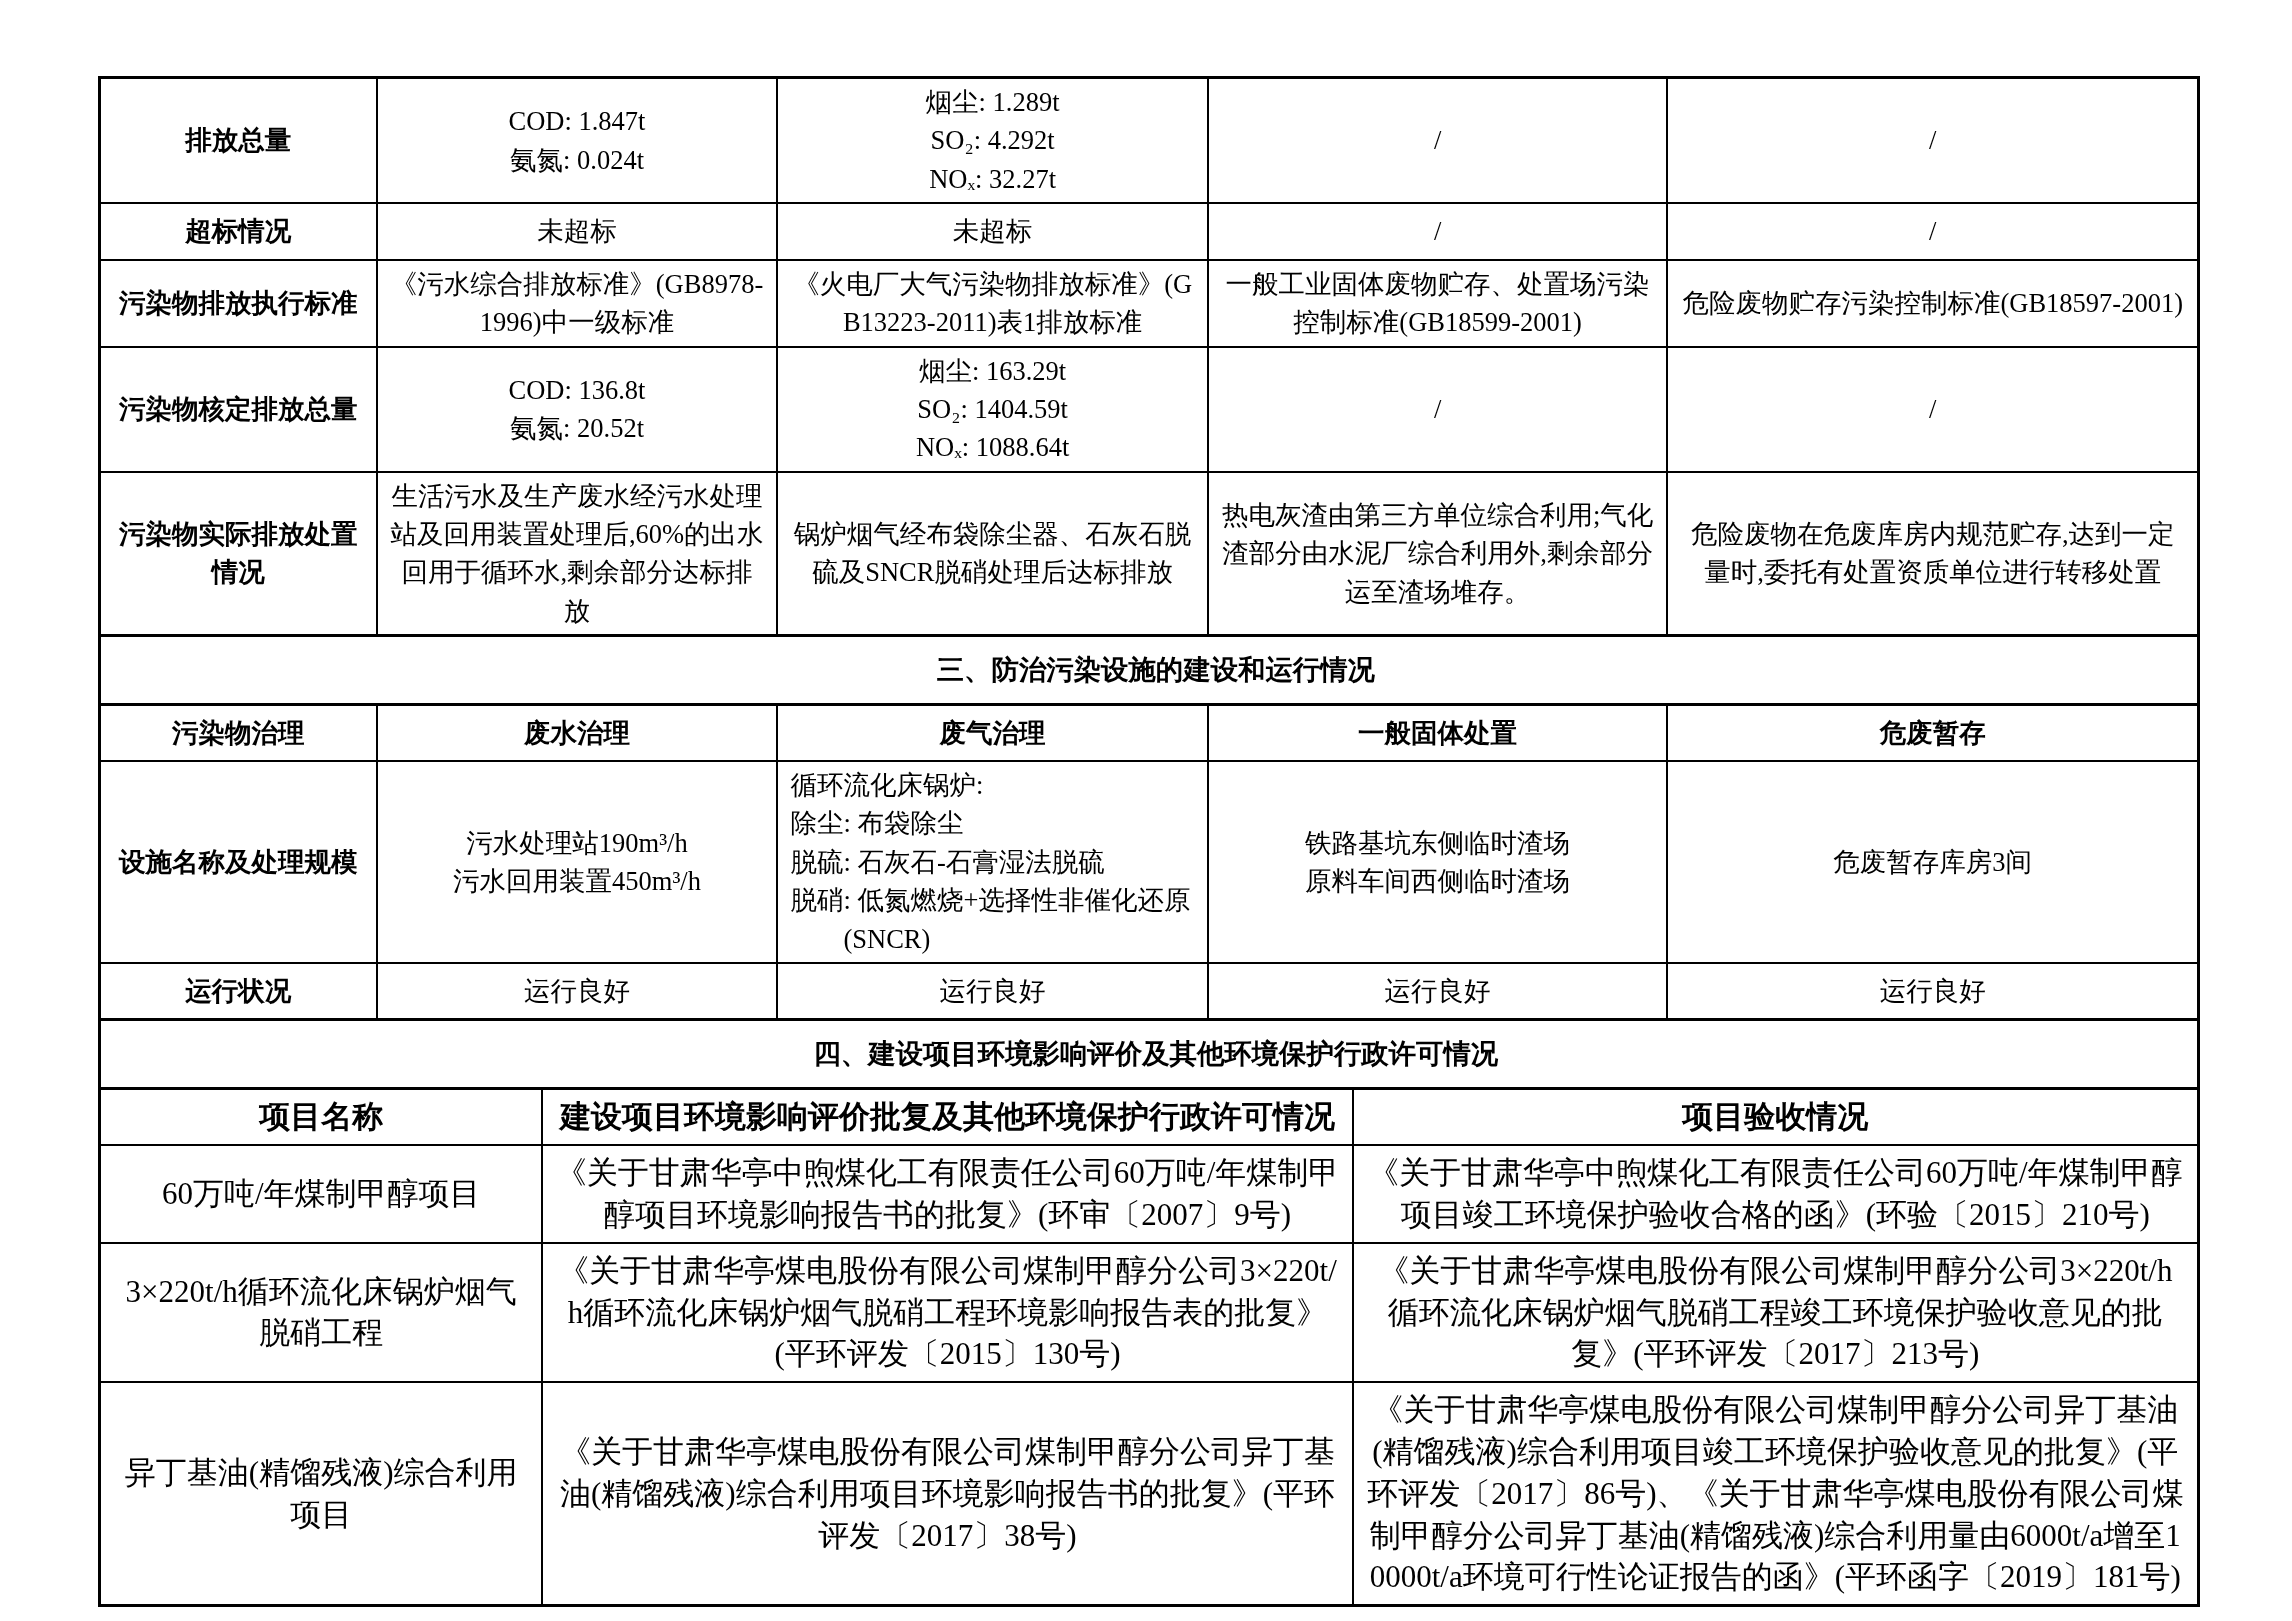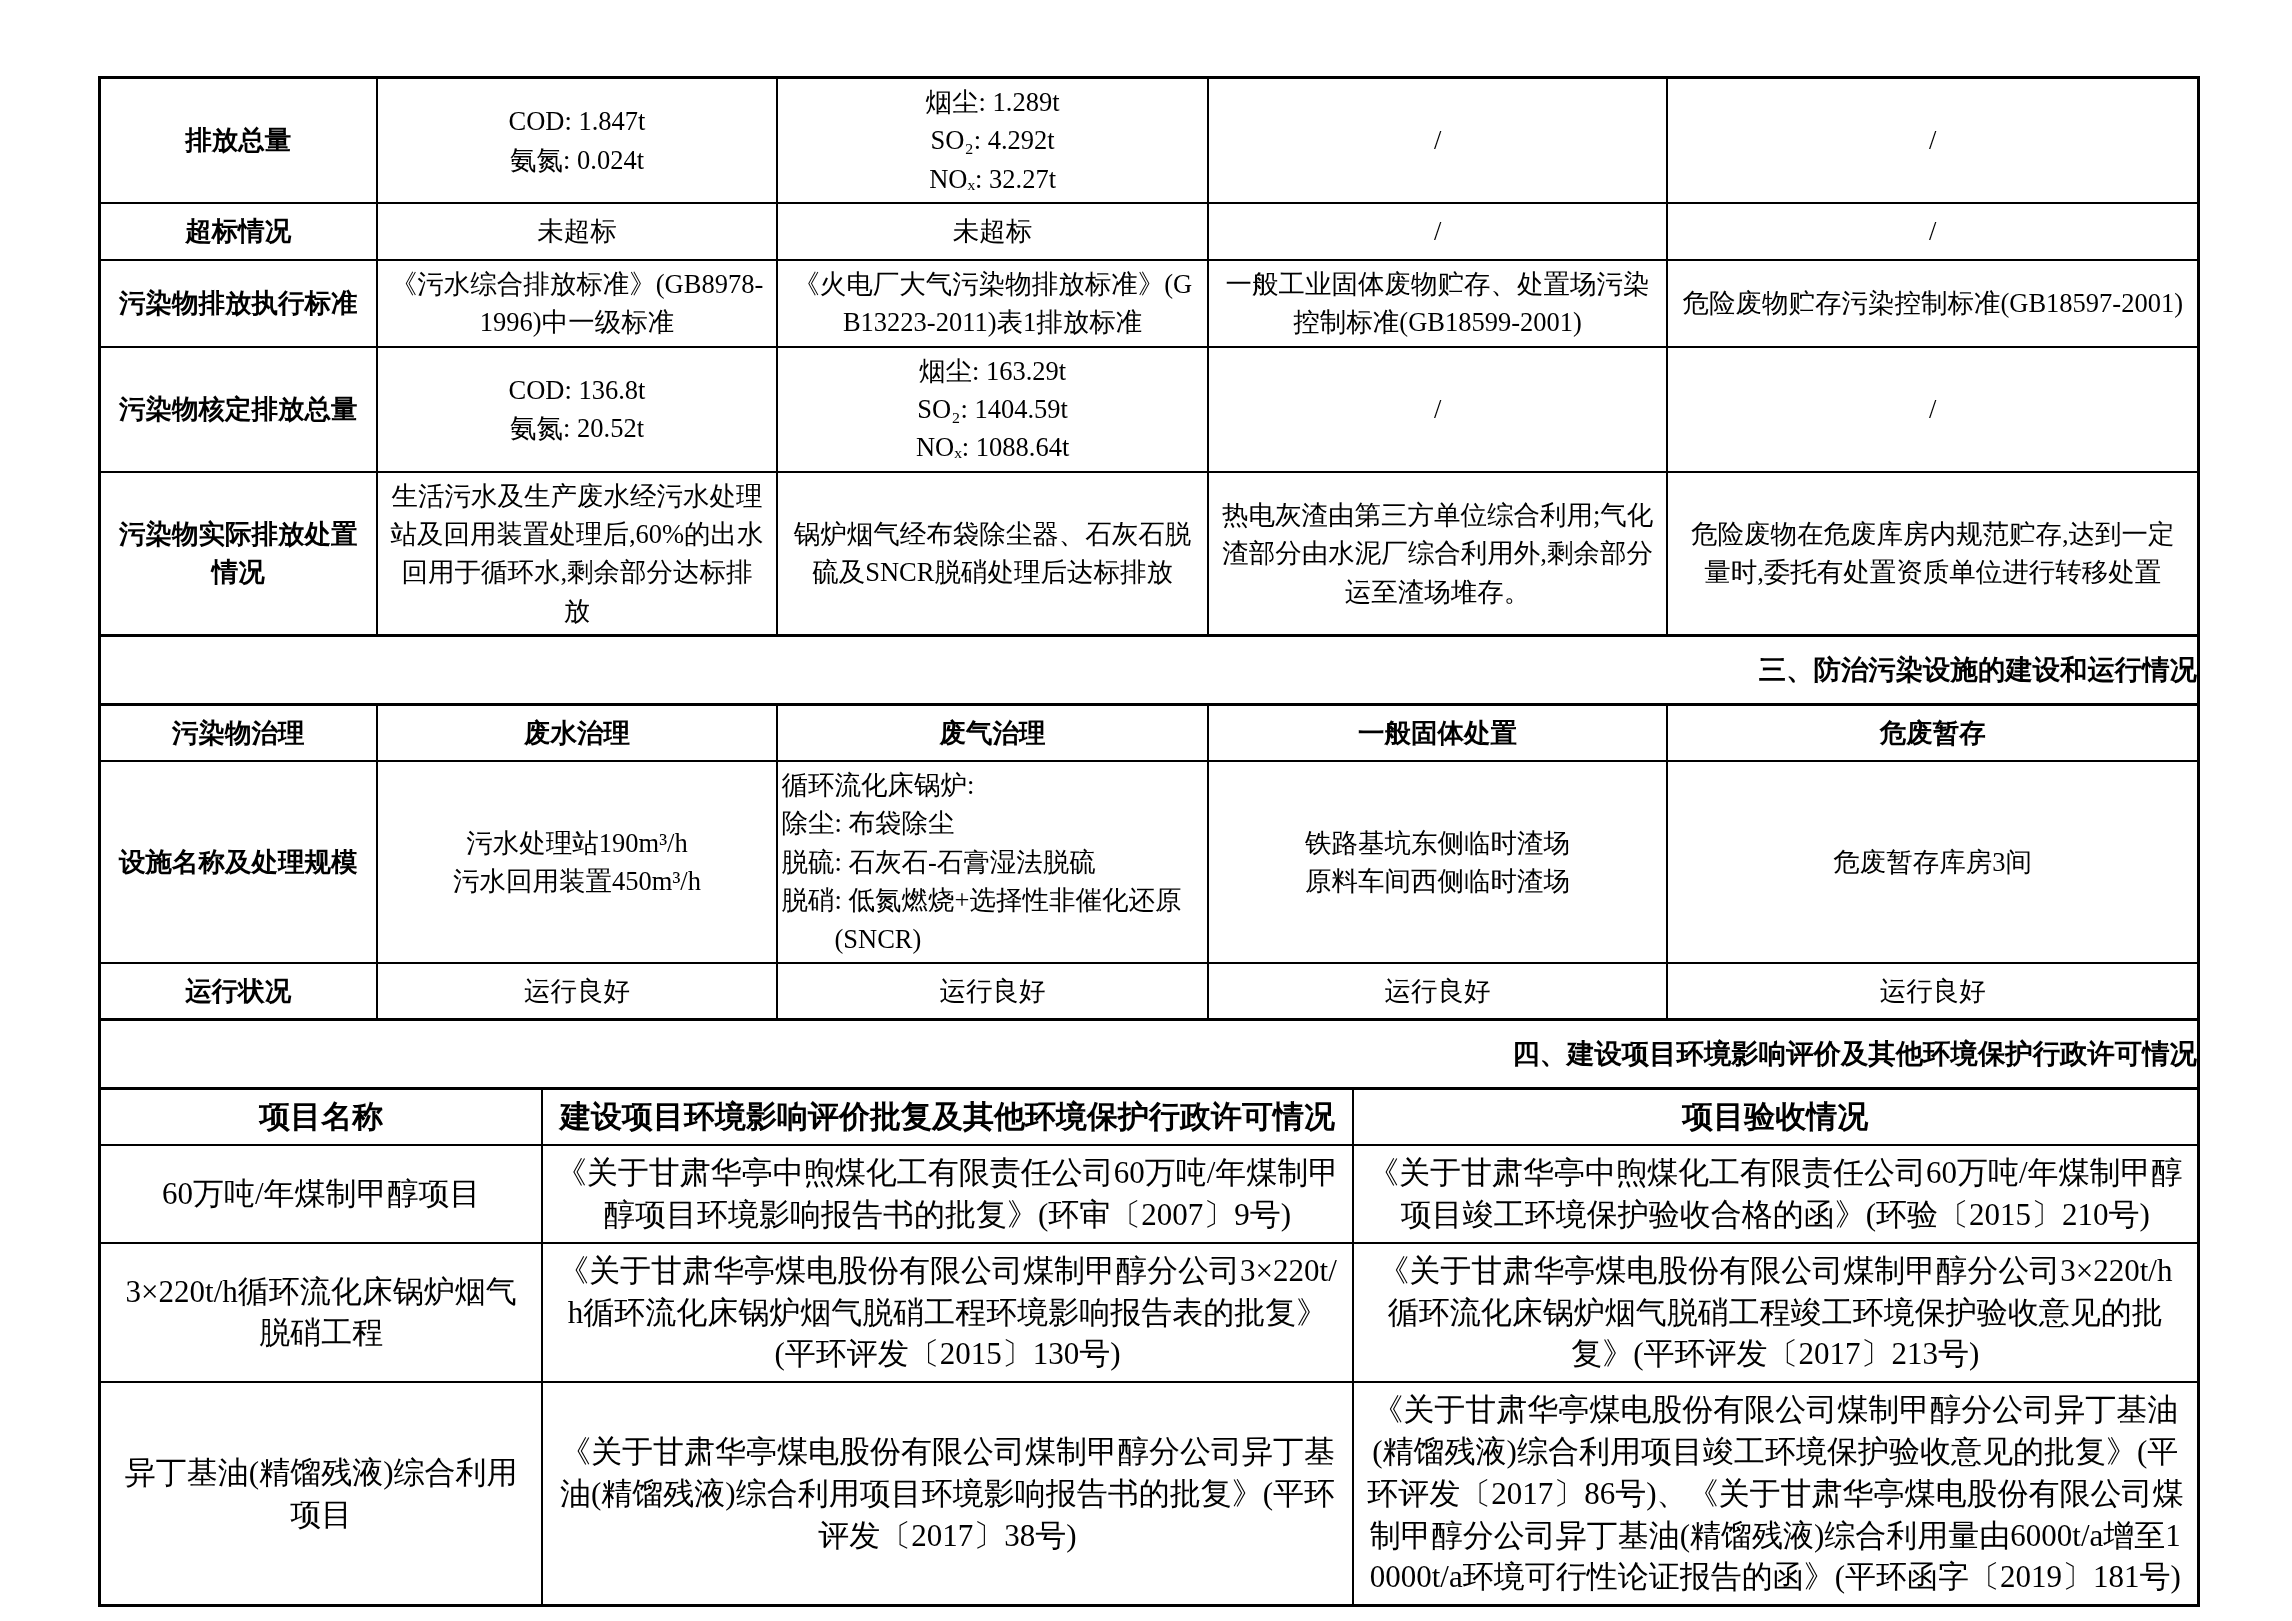--- a/index.html
+++ b/index.html
@@ -5,37 +5,37 @@
   html,body { margin:0; padding:0; background:#ffffff; }
   body { width:2293px; height:1621px; font-family:"Liberation Serif","DejaVu Serif",serif; color:#000; }
   .page { position:relative; width:2293px; height:1621px; background:#fff; overflow:hidden; }
   .doc  { position:absolute; left:98px; top:76px; width:2102px; }
 
   table { width:100%; border-collapse:collapse; table-layout:fixed; border:3.9px solid #000; }
   td { border:2.9px solid #000; text-align:center; vertical-align:middle;
        font-size:26.5px; line-height:1.45; padding:3.9px 11.8px;
        white-space:pre-line; word-break:break-all; }
   .lbl { font-weight:bold; padding:3.9px 7.8px; }
-  .left { text-align:left; padding-left:3px; }
+  .left { text-align:left; padding-left:12px; }
 
   
   .t5 col.c0 { width:13.2%; } .t5 col.c1 { width:19.1%; } .t5 col.c2 { width:20.5%; }
   .t5 col.c3 { width:21.9%; } .t5 col.c4 { width:25.3%; }
 
   
   .t3 col.c0 { width:21.1%; } .t3 col.c1 { width:38.6%; } .t3 col.c2 { width:40.3%; }
   .t3 td { font-size:31px; line-height:1.35; padding:5.9px 9.8px; }
 
   tr.h108 { height:106px; } tr.h60 { height:57px; } tr.h88 { height:86px; }
   tr.h106 { height:104px; } tr.h120 { height:118px; } tr.h168 { height:165px; }
   tr.h58 { height:57px; }  tr.h84 { height:72px; }  tr.h160 { height:157px; }
   tr.h68 { height:67px; }
 
   .section { border-left:3.9px solid #000; border-right:3.9px solid #000;
-             font-weight:bold; font-size:27.4px; text-align:right;
+             font-weight:bold; font-size:27.4px; text-align:center;
              padding:14.7px 0 14.7px 13.7px; background:#fff; }
 </style>
 </head>
 <body>
 
 <div class="page">
   <div class="doc">
 
     <table class="t5">
       <colgroup>

